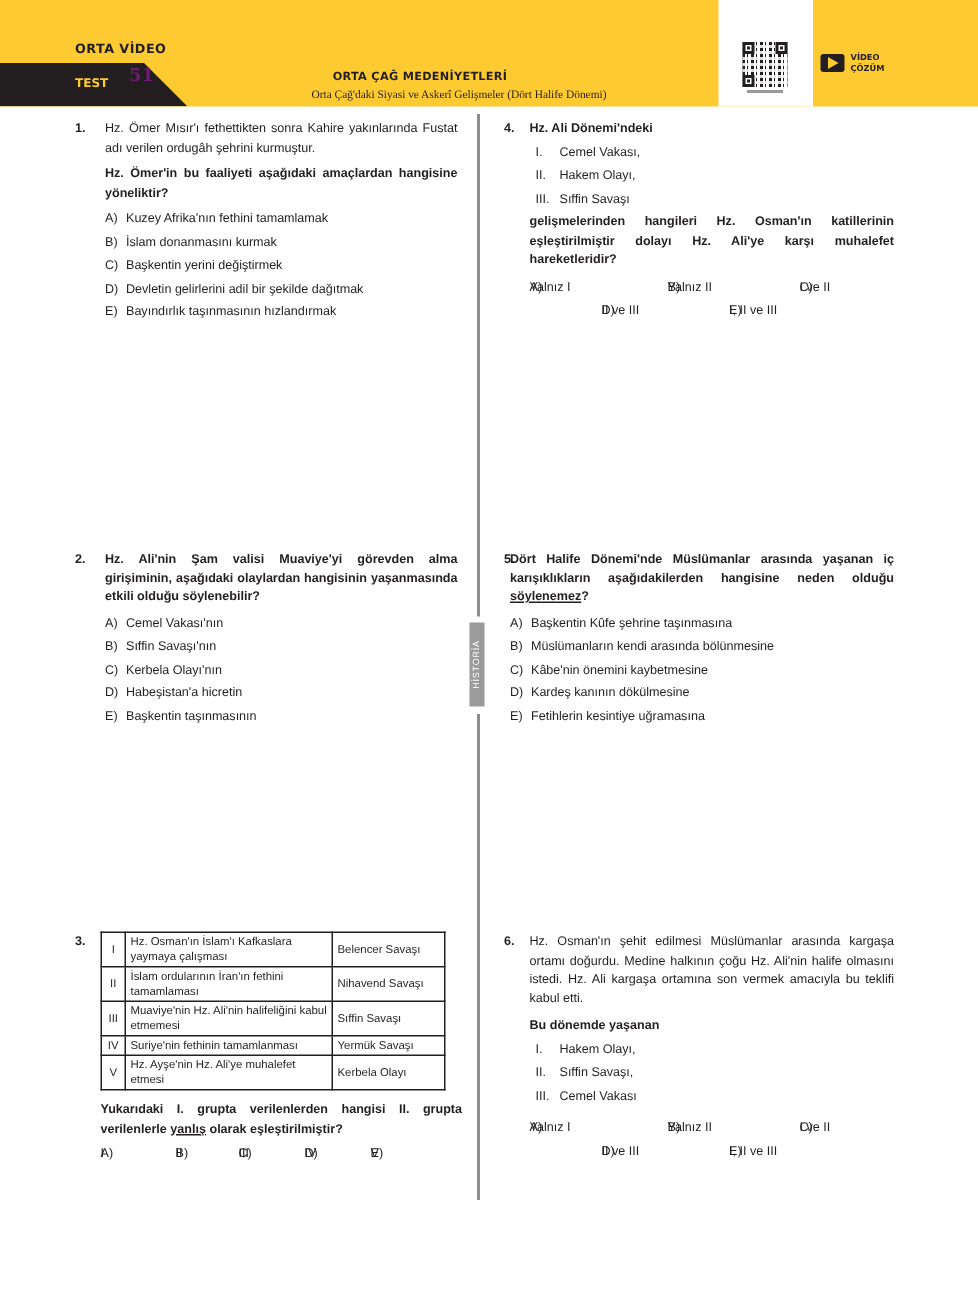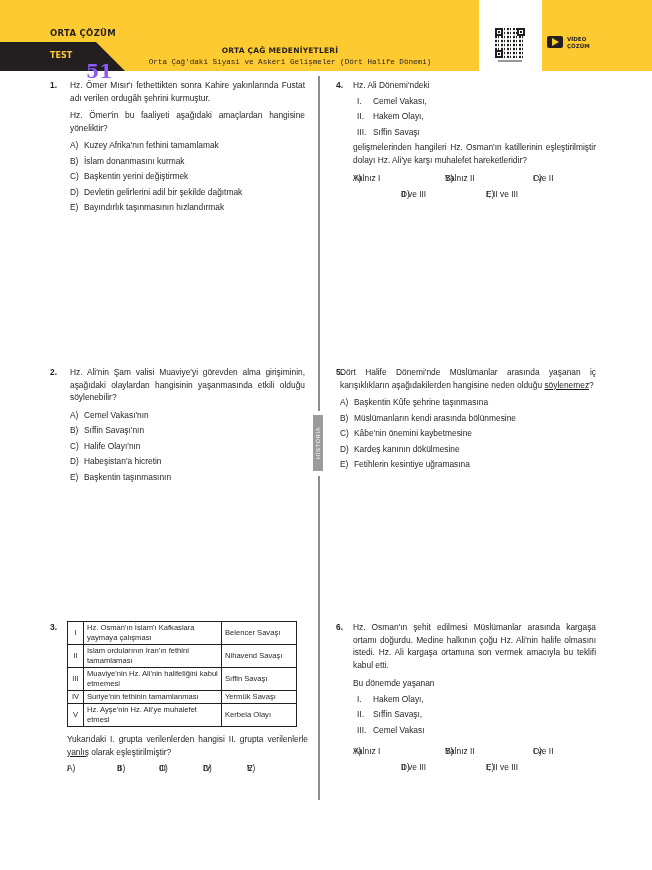--- a/index.html
+++ b/index.html
@@ -4,23 +4,23 @@
 <style>
   * { box-sizing: border-box; margin: 0; padding: 0; }
   html, body { width: 652px; height: 870px; background: #ffffff; overflow: hidden; }
   body { position: relative; font-family: "Liberation Sans", sans-serif; color: #231f20; font-size: 8.4px; }
 
   
   .header { position: absolute; left: 0; top: 0; width: 652px; height: 71px; background: #fdca32; }
   .level { position: absolute; left: 50px; top: 28px; font-family: "DejaVu Sans", sans-serif; font-weight: bold; font-size: 8.5px; letter-spacing: 0.3px; color: #231f20; }
   .test-band { position: absolute; left: 0; top: 42px; width: 125px; height: 29px; background: #231f20; clip-path: polygon(0 0, 96px 0, 125px 29px, 0 29px); }
   .test-label { position: absolute; left: 50px; top: 51px; font-family: "DejaVu Sans", sans-serif; font-weight: bold; font-size: 8px; color: #fdca32; }
-  .test-num { position: absolute; left: 86px; top: 60px; font-family: "DejaVu Serif", serif; font-weight: bold; font-size: 19px; color: #8b5cf6; }
+  .test-num { position: absolute; left: 86px; top: 43px; font-family: "DejaVu Serif", serif; font-weight: bold; font-size: 12px; color: #701a75; }
   .h-title { position: absolute; left: 130px; width: 300px; top: 46px; text-align: center; font-family: "DejaVu Sans", sans-serif; font-weight: bold; font-size: 7.5px; color: #231f20; letter-spacing: 0.2px; }
-  .h-subtitle { position: absolute; left: 130px; width: 320px; top: 58px; text-align: center; font-family: Liberation Mono, monospace; font-size: 7.6px; color: #231f20; }
+  .h-subtitle { position: absolute; left: 146px; width: 320px; top: 58px; text-align: center; font-family: Liberation Serif, serif; font-size: 7.6px; color: #231f20; }
   .qr-panel { position: absolute; left: 479px; top: 0; width: 63px; height: 71px; background: #ffffff; }
   .qr { position: absolute; left: 495px; top: 28px; width: 30px; height: 30px; background:
       repeating-linear-gradient(90deg, #231f20 0 2px, #fff 2px 3px, #231f20 3px 4px, #fff 4px 6px),
       #fff; }
   .qr::before { content: ""; position: absolute; inset: 0; background: repeating-linear-gradient(0deg, transparent 0 2px, rgba(255,255,255,0.85) 2px 4px); }
   .qr-corner { position: absolute; width: 8px; height: 8px; border: 2px solid #231f20; background: #fff; }
   .qr-corner::after { content: ""; position: absolute; left: 1px; top: 1px; width: 2px; height: 2px; background: #231f20; }
   .qr-caption { position: absolute; left: 498px; top: 60px; width: 24px; height: 2px; background: #999; }
   .video-btn { position: absolute; left: 547px; top: 36px; width: 16px; height: 12px; background: #231f20; border-radius: 2px; }
   .video-btn::after { content: ""; position: absolute; left: 5px; top: 2px; border-left: 7px solid #fdca32; border-top: 4px solid transparent; border-bottom: 4px solid transparent; }
@@ -29,21 +29,21 @@
   
   .divider { position: absolute; left: 318px; width: 2px; background: #8d8d8d; }
   .side-tab { position: absolute; left: 313px; top: 415px; width: 10px; height: 56px; background: #9b9b9b; }
   .side-tab span { position: absolute; left: 50%; top: 50%; transform: translate(-50%,-50%) rotate(-90deg); color: #fff; font-size: 6px; white-space: nowrap; letter-spacing: 0.5px; }
 
   
   .q { position: absolute; line-height: 12.5px; }
   .qnum { position: absolute; left: 0; top: 0; font-weight: bold; }
   .qbody { margin-left: 20px; }
   .stem { text-align: justify; }
-  .bold { font-weight: normal; }
+  .bold { font-weight: bold; }
   .u { text-decoration: underline; }
   .opt { display: flex; margin-top: 3px; }
   .opt .l { width: 14px; flex: none; }
   .roman { display: flex; margin-top: 3px; }
   .roman .r { width: 16px; flex: none; }
   .gap { height: 5px; }
   .inline-opts { position: relative; height: 12.5px; }
   .inline-opts span { position: absolute; top: 0; white-space: nowrap; }
 
   
@@ -51,21 +51,21 @@
   table.grp th { background: #fce7a3; font-weight: normal; border: 1px solid #d8a82a; height: 14px; text-align: center; }
   table.grp td { border: 1.2px solid #231f20; padding: 1px 3px; vertical-align: middle; }
   table.grp td.n { text-align: center; width: 16px; }
   table.grp td.c1 { width: 138px; margin-top: 40px; }
   table.grp td.c2 { width: 75px; }
 </style>
 </head>
 <body>
 
 <div class="header"></div>
-<div class="level">ORTA ÇÖZÜM</div>
+<div class="level">ORTA VİDEO</div>
 <div class="test-band"></div>
 <div class="test-label">TEST</div>
 <div class="test-num">51</div>
 <div class="h-title">ORTA ÇAĞ MEDENİYETLERİ</div>
 <div class="h-subtitle">Orta Çağ'daki Siyasi ve Askerî Gelişmeler (Dört Halife Dönemi)</div>
 <div class="qr-panel"></div>
 <div class="qr">
   <div class="qr-corner" style="left:0;top:0"></div>
   <div class="qr-corner" style="right:0;top:0"></div>
   <div class="qr-corner" style="left:0;bottom:0"></div>
@@ -121,21 +121,21 @@
     <div class="opt">
         <span class="l">A)</span>
         <span>Cemel Vakası'nın</span>
       </div>
     <div class="opt">
         <span class="l">B)</span>
         <span>Sıffin Savaşı'nın</span>
       </div>
     <div class="opt">
         <span class="l">C)</span>
-        <span>Halife Olayı'nın</span>
+        <span>Kerbela Olayı'nın</span>
       </div>
     <div class="opt">
         <span class="l">D)</span>
         <span>Habeşistan'a hicretin</span>
       </div>
     <div class="opt">
         <span class="l">E)</span>
         <span>Başkentin taşınmasının</span>
       </div>
   </div>

